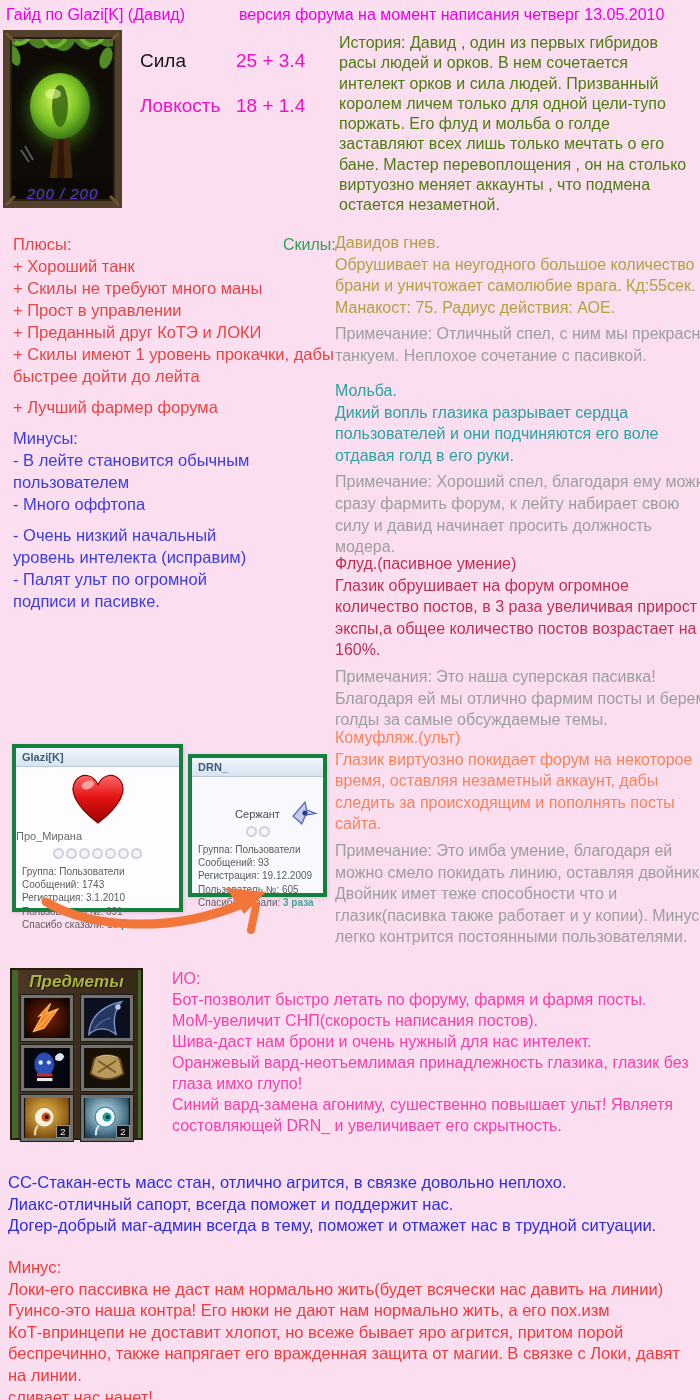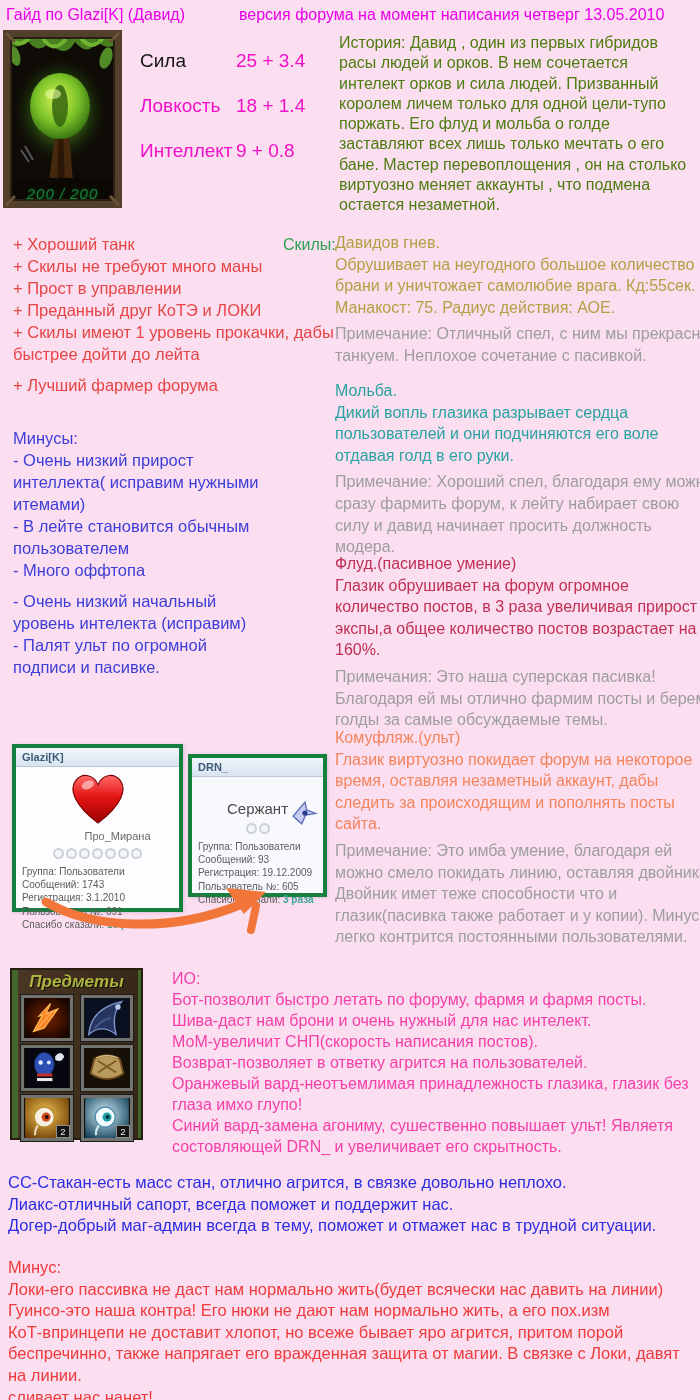--- a/index.html
+++ b/index.html
@@ -4,21 +4,21 @@
 <style>
   html,body{margin:0;padding:0;background:#fbdef0;}
   .page{position:relative;width:700px;height:1400px;background:#fbdef0;overflow:hidden;
         font-family:"Liberation Sans","DejaVu Sans",sans-serif;}
   .abs{position:absolute;}
   .hdr{color:#ea00ea;font-size:16px;white-space:nowrap;}
 
   
   .portrait{left:3px;top:30px;width:119px;height:178px;}
   .portrait svg{display:block;}
-  .hp{position:absolute;left:0;right:0;bottom:6px;text-align:center;color:#15803d;
+  .hp{position:absolute;left:0;right:0;bottom:6px;text-align:center;color:#6d28d9;
       font-size:15px;font-style:italic;letter-spacing:1px;text-shadow:0 0 3px #0a4d0a;}
 
   
   .stats{left:140px;top:50px;width:240px;}
   .stat-row{height:45px;font-size:19px;}
   .stat-label{display:inline-block;width:96px;}
   .lab-dark{color:#161616;}
   .lab-pink,.stat-value{color:#f110c9;}
 
   .history{left:339px;top:33px;width:357px;color:#4d7c0f;font-size:16px;line-height:20.3px;}
@@ -38,27 +38,27 @@
   .sk3 .sk-name,.sk3 .sk-desc{color:#f4845c;}
 
   
   .card{position:absolute;background:#fdfdff;border:4px solid #15803d;
         box-shadow:1px 1px 3px rgba(130,100,150,.25);}
   .card-h{background:linear-gradient(#f0f5fb,#d8e4f0);border-bottom:1px solid #b9c7d6;
           font-weight:bold;font-size:11px;color:#3c5a78;padding:3px 6px;}
   .card1{left:12px;top:744px;width:163px;height:160px;}
   .card2{left:188px;top:754px;width:131px;height:135px;background:#f7f9fc;}
   .heart-wrap{text-align:center;margin-top:4px;}
-  .card-name{text-align:center;font-size:11px;color:#6a6a6a;margin-top:1px;padding-left:40px;}
+  .card-name{font-size:11px;color:#6a6a6a;margin-top:1px;}
   .dots{text-align:center;margin:2px 0 1px;}
   .dot{display:inline-block;width:7px;height:7px;border-radius:50%;border:2px solid #cdd2da;
        margin:0 1px;vertical-align:middle;background:#f4f6f8;}
   .card-fields{font-size:10px;color:#5c5c5c;line-height:13.2px;padding:2px 6px;}
   .thanks-val{color:#3fa59a;font-weight:bold;}
-  .rank{margin-top:23px;text-align:center;font-size:15px;color:#4a4a4a;}
+  .rank{margin-top:31px;text-align:center;font-size:11px;color:#4a4a4a;}
   .cursor-icon{position:absolute;right:5px;top:42px;}
 
   .arrow{left:30px;top:880px;}
 
   
   .items{left:10px;top:968px;width:133px;height:172px;box-sizing:border-box;
          background:linear-gradient(90deg,#44662a 0px,#44662a 6px,#4a3624 6px,#372818 126px,#44662a 126px,#44662a 133px);
          border:2px solid #271c10;}
   .items-title{font-family:Liberation Sans, sans-serif;font-style:italic;font-weight:bold;
                font-size:17px;color:#adb43f;text-align:center;text-shadow:1px 1px 0 #140e04;margin-top:2px;}
@@ -116,39 +116,36 @@
     <div class="hp">200 / 200</div>
   </div>
 
   <div class="abs stats">
     <div class="stat-row">
       <span class="stat-label lab-dark">Сила</span><span class="stat-value">25 + 3.4</span>
     </div>
     <div class="stat-row">
       <span class="stat-label lab-pink">Ловкость</span><span class="stat-value">18 + 1.4</span>
     </div>
-    <div class="stat-row">
-      <span class="stat-label lab-pink">Интеллект</span><span class="stat-value">9 +  0.8</span>
-    </div>
   </div>
 
   <div class="abs history">История: Давид , один из первых  гибридов расы людей и орков. В нем сочетается интелект орков и сила людей. Призванный королем личем только для одной цели-тупо поржать. Его флуд и мольба о голде заставляют всех лишь только мечтать о его бане. Мастер перевоплощения , он на столько виртуозно меняет аккаунты , что подмена остается незаметной.</div>
 
   <div class="abs pluses">
+    <div>Плюсы:</div>
     <div>+ Хороший танк</div>
     <div>+ Скилы не требуют много маны</div>
     <div>+ Прост в управлении</div>
     <div>+ Преданный друг КоТЭ и ЛОКИ</div>
     <div>+ Скилы имеют 1 уровень прокачки, дабы быстрее дойти до лейта</div>
     <div class="gap">+ Лучший фармер форума</div>
   </div>
 
   <div class="abs minuses">
     <div>Минусы:</div>
-    <div>- Очень низкий прирост интеллекта( исправим нужными итемами)</div>
     <div>- В лейте становится обычным пользователем</div>
     <div>- Много оффтопа</div>
     <div class="gap">- Очень низкий начальный уровень интелекта (исправим)</div>
     <div>- Палят ульт по огромной подписи и пасивке.</div>
   </div>
 
   <div class="abs skills-label">Скилы:</div>
   <div class="abs skills-col">
     <div class="skill sk0" style="top:0">
       <div class="sk-name">Давидов гнев.</div>
@@ -299,23 +296,22 @@
           <path d="M15 30 Q11 36 12 41" stroke="#cde8f0" stroke-width="2.4" fill="none"></path>
         </svg>
         <div class="badge">2</div>
       </div>
     </div>
   </div>
 
   <div class="abs io">
     <div>ИО:</div>
     <div>Бот-позволит быстро летать по форуму, фармя и фармя посты.</div>
+    <div>МоМ-увеличит СНП(скорость написания постов).</div>
     <div>Шива-даст нам брони и очень нужный для нас интелект.</div>
-    <div>МоМ-увеличит СНП(скорость написания постов).</div>
-    <div>Возврат-позволяет в ответку агрится на пользователей.</div>
     <div>Оранжевый вард-неотъемлимая принадлежность глазика, глазик без глаза имхо глупо!</div>
     <div>Синий вард-замена агониму, сушественно повышает ульт! Являетя состовляющей DRN_  и увеличивает его скрытность.</div>
   </div>
 
   <div class="abs friends">
     <div>СС-Стакан-есть масс стан, отлично агрится, в связке довольно неплохо.</div>
     <div>Лиакс-отличный сапорт, всегда поможет и поддержит нас.</div>
     <div>Догер-добрый маг-админ всегда в тему, поможет и отмажет нас в трудной ситуации.</div>
   </div>
 

